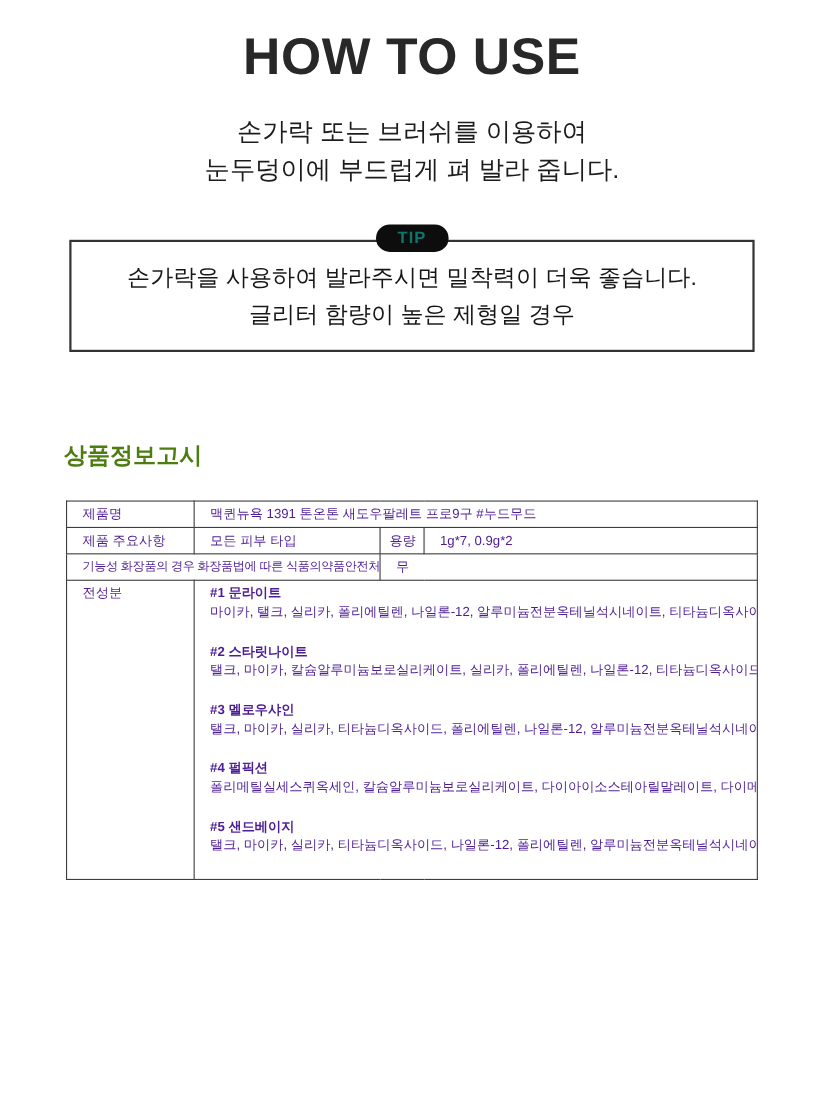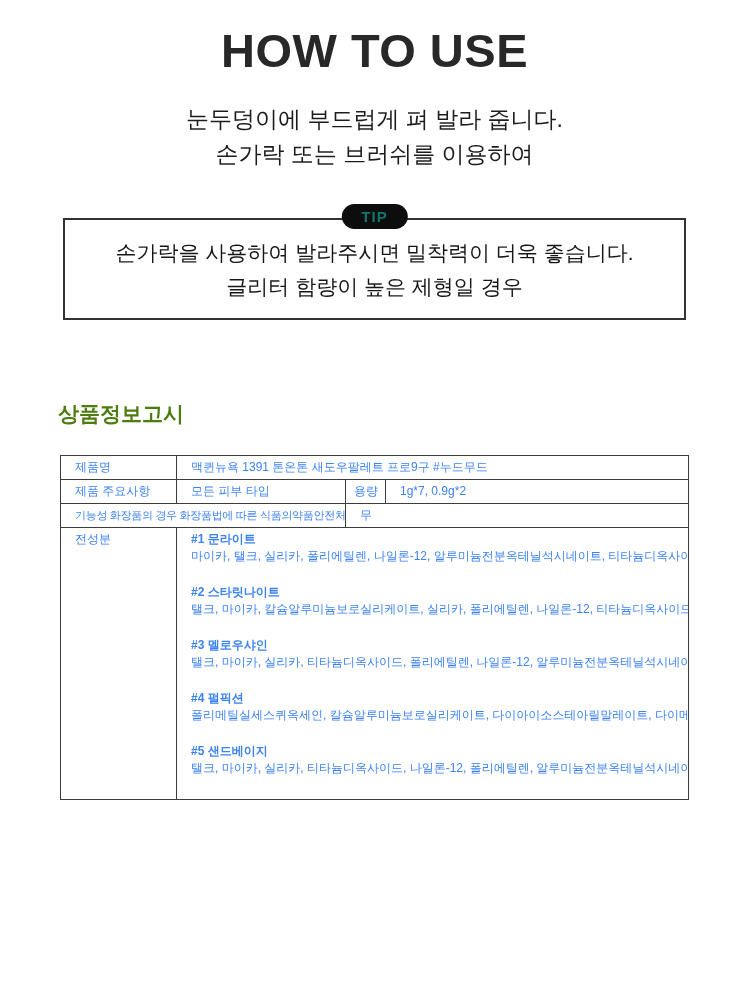--- a/index.html
+++ b/index.html
@@ -38,21 +38,21 @@
 
   .section-heading {
     margin: 80px 0 0 58px;
     font-size: 21px; font-weight: bold; color: #4d7c0f;
   }
 
   table.info {
     margin: 27px 0 0 60px;
     width: 628px; table-layout: fixed;
     border-collapse: collapse;
-    font-size: 12px; color: #3b82f6;
+    font-size: 12px; color: #4c1d95;
   }
   table.info td {
     border: 1px solid #3c3c3c;
     padding: 3px 8px 3px 14px;
     height: 17px; line-height: 17px;
     overflow: hidden; white-space: nowrap;
   }
   td.func-label { font-size: 11px; letter-spacing: -0.3px; }
   td.ing-label-cell { vertical-align: top; padding-top: 120px; }
   td.ing-content {
@@ -64,22 +64,22 @@
   .ing-name { font-weight: bold; }
 </style>
 </head>
 <body>
 
 <div class="page">
 
   <h1 class="main-title">HOW TO USE</h1>
 
   <div class="usage">
+    <div>손가락 또는 브러쉬를 이용하여</div>
     <div>눈두덩이에 부드럽게 펴 발라 줍니다.</div>
-    <div>손가락 또는 브러쉬를 이용하여</div>
   </div>
 
   <div class="tip-wrap">
     <span class="tip-badge">TIP</span>
     <div class="tip-box">
       <div>손가락을 사용하여 발라주시면 밀착력이 더욱 좋습니다.</div>
       <div>글리터 함량이 높은 제형일 경우</div>
     </div>
   </div>
 

